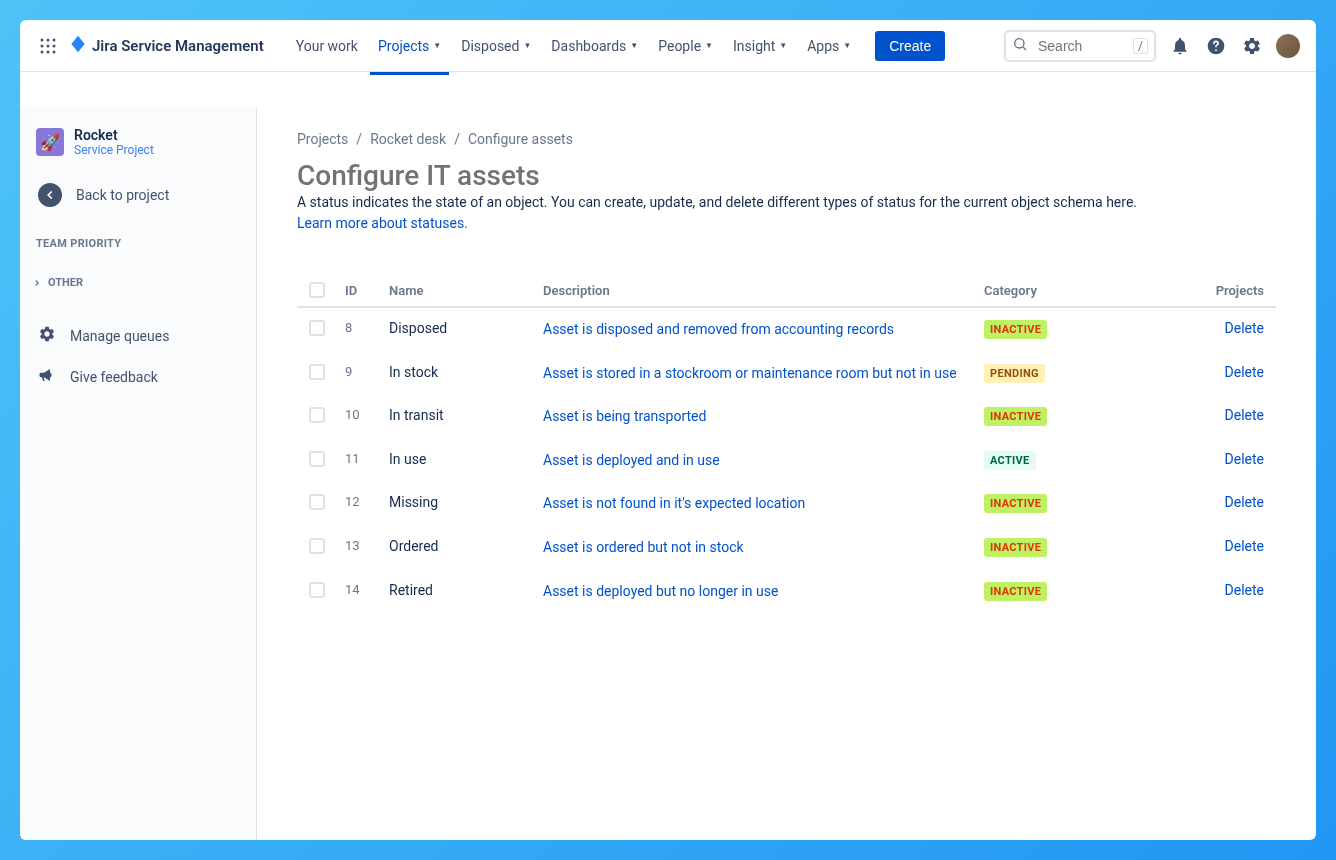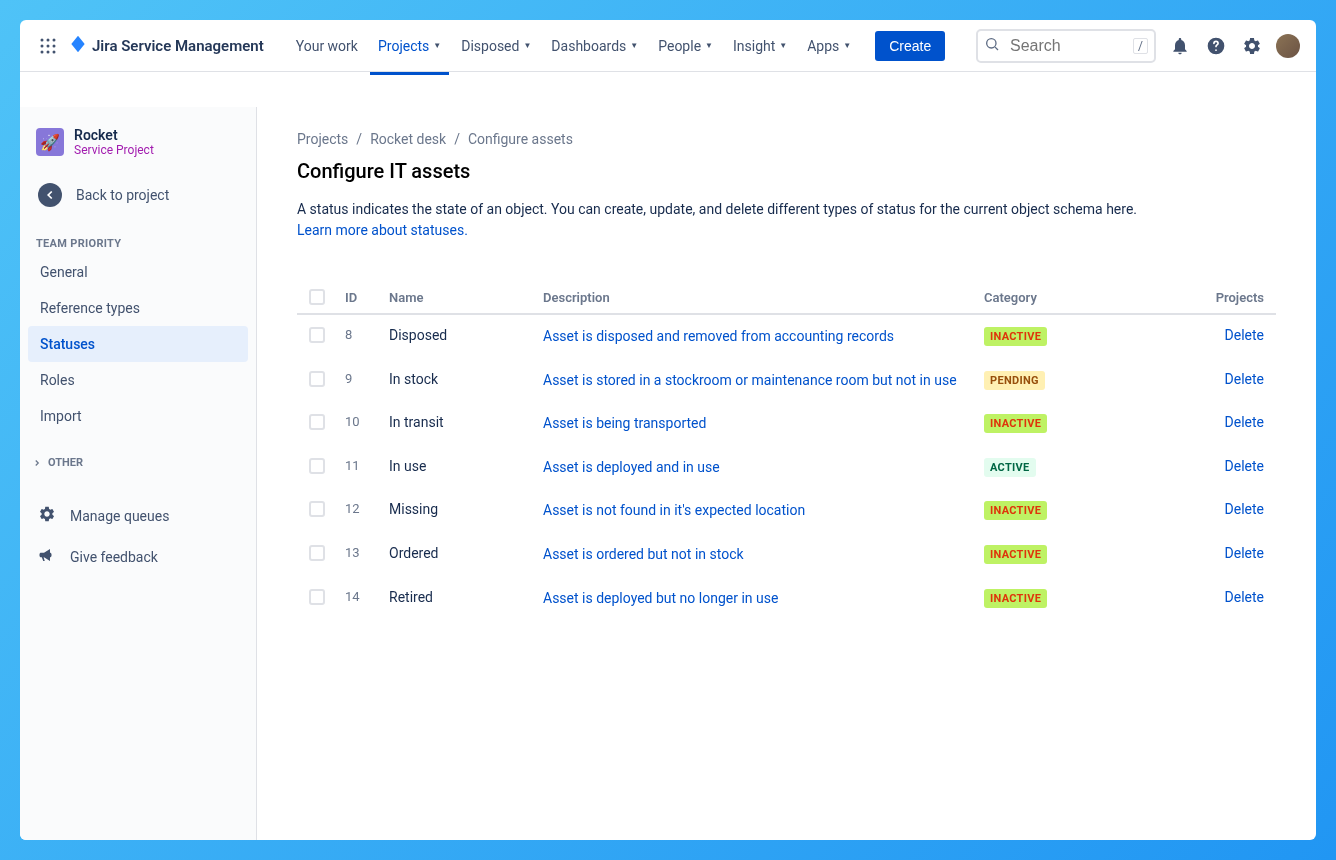--- a/index.html
+++ b/index.html
@@ -11,43 +11,43 @@
 .logo-icon { color: #2684FF; }
 .logo-text { font-weight: 600; font-size: 15px; color: #253858; }
 .nav-links { display: flex; align-items: center; gap: 4px; }
 .nav-link { padding: 6px 8px; font-size: 14px; color: #42526E; cursor: pointer; display: flex; align-items: center; gap: 4px; border-radius: 3px; }
 .nav-link.active { color: #0052CC; position: relative; }
 .nav-link.active::after { content: ''; position: absolute; bottom: -15px; left: 0; right: 0; height: 3px; background: #0052CC; }
 .chevron-down { font-size: 8px; color: #42526E; }
 .create-btn { background: #0052CC; color: #fff; border: none; padding: 7px 14px; border-radius: 3px; font-size: 14px; font-weight: 500; cursor: pointer; margin-left: 8px; }
 .topbar-right { margin-left: auto; display: flex; align-items: center; gap: 12px; }
 .search-box { position: relative; }
-.search-input { width: 180px; padding: 6px 30px 6px 32px; border: 2px solid #dfe1e6; border-radius: 5px; font-size: 16px; }
+.search-input { width: 152px; padding: 6px 30px 6px 32px; border: 2px solid #dfe1e6; border-radius: 5px; font-size: 14px; }
 .search-icon-wrap { position: absolute; left: 8px; top: 50%; transform: translateY(-50%); color: #5e6c84; }
 .search-slash { position: absolute; right: 8px; top: 50%; transform: translateY(-50%); font-size: 12px; color: #5e6c84; border: 1px solid #dfe1e6; padding: 0 4px; border-radius: 2px; }
 .top-icon { width: 24px; height: 24px; color: #42526E; cursor: pointer; display: flex; align-items: center; justify-content: center; }
 .avatar { width: 24px; height: 24px; border-radius: 50%; background: linear-gradient(135deg, #8B7355, #6B5344); cursor: pointer; }
 .body-wrap { display: flex; flex: 1; overflow: hidden; }
 .sidebar { width: 237px; border-right: 1px solid #dfe1e6; background: #fafbfc; padding: 20px 8px; overflow-y: auto; }
 .project-header { display: flex; align-items: center; gap: 10px; padding: 0 8px 16px; }
 .project-icon { width: 28px; height: 28px; background: #8777D9; border-radius: 4px; display: flex; align-items: center; justify-content: center; font-size: 16px; }
 .project-name { font-weight: 600; font-size: 14px; color: #172B4D; }
-.project-subtitle { font-size: 12px; color: #a21caf; }
+.project-subtitle { font-size: 12px; color: #3b82f6; }
 .back-link { display: flex; align-items: center; gap: 14px; padding: 10px 10px; cursor: pointer; color: #42526E; font-size: 14px; margin-bottom: 12px; }
 .back-circle { width: 24px; height: 24px; border-radius: 50%; background: #42526E; color: #fff; display: flex; align-items: center; justify-content: center; }
 .section-label { font-size: 11px; font-weight: 700; color: #6B778C; padding: 8px 8px 4px; letter-spacing: 0.3px; }
 .sidebar-item { padding: 10px 12px; font-size: 14px; color: #42526E; cursor: pointer; border-radius: 4px; }
 .sidebar-item.selected { background: #e6effc; color: #0052CC; font-weight: 500; }
 .collapse-item { display: flex; align-items: center; gap: 6px; padding: 10px 4px; font-size: 11px; font-weight: 700; color: #6B778C; cursor: pointer; margin-top: 12px; }
 .footer-item { display: flex; align-items: center; gap: 14px; padding: 10px 10px; font-size: 14px; color: #42526E; cursor: pointer; }
 .main { flex: 1; padding: 24px 40px; overflow-y: auto; }
 .breadcrumb { display: flex; align-items: center; gap: 8px; font-size: 14px; color: #6B778C; margin-bottom: 12px; }
 .crumb { cursor: pointer; }
 .crumb-sep { color: #6B778C; }
-.page-title { font-size: 20px; font-weight: 500; color: #000000; margin-bottom: 16px; }
+.page-title { font-size: 28px; font-weight: 500; color: #737373; }
 .page-desc { font-size: 14px; color: #172B4D; line-height: 1.5; }
 .learn-link { color: #0052CC; cursor: pointer; margin-top: 10px; }
 .table-wrap { margin-top: 40px; }
 .table-header { display: flex; align-items: center; padding: 8px 12px; border-bottom: 2px solid #dfe1e6; font-size: 13px; font-weight: 600; color: #6B778C; }
 .col-check { width: 36px; }
 .col-id { width: 44px; }
 .col-name { width: 146px; }
 .col-desc { flex: 1; padding-left: 8px; }
 .col-cat { width: 210px; }
 .col-actions { width: 70px; text-align: right; }
@@ -161,27 +161,20 @@
       </div>
       <div class="back-link">
         <div class="back-circle">
           <svg width="14" height="14" viewBox="0 0 24 24" fill="none" stroke="currentColor" stroke-width="3">
               <polyline points="15 18 9 12 15 6"></polyline>
             </svg>
         </div>
         <span>Back to project</span>
       </div>
       <div class="section-label">TEAM PRIORITY</div>
-      <div id="sidebar-items">
-          <div class="sidebar-item">General</div>
-          <div class="sidebar-item">Reference types</div>
-          <div class="sidebar-item selected">Statuses</div>
-          <div class="sidebar-item">Roles</div>
-          <div class="sidebar-item">Import</div>
-        </div>
       <div class="collapse-item">
         <svg width="10" height="10" viewBox="0 0 24 24" fill="none" stroke="currentColor" stroke-width="3">
             <polyline points="9 18 15 12 9 6"></polyline>
           </svg>
         <span>OTHER</span>
       </div>
       <div id="sidebar-footer" style="margin-top:16px">
           <div class="footer-item">
             <span><svg width="18" height="18" viewBox="0 0 24 24" fill="#42526E">
                 <path d="M19.14 12.94c.04-.3.06-.61.06-.94 0-.32-.02-.64-.07-.94l2.03-1.58c.18-.14.23-.41.12-.61l-1.92-3.32c-.12-.22-.37-.29-.59-.22l-2.39.96c-.5-.38-1.03-.7-1.62-.94l-.36-2.54c-.04-.24-.24-.41-.48-.41h-3.84c-.24 0-.43.17-.47.41l-.36 2.54c-.59.24-1.13.57-1.62.94l-2.39-.96c-.22-.08-.47 0-.59.22L2.74 8.87c-.12.21-.08.47.12.61l2.03 1.58c-.05.3-.07.63-.07.94s.02.64.07.94l-2.03 1.58c-.18.14-.23.41-.12.61l1.92 3.32c.12.22.37.29.59.22l2.39-.96c.5.38 1.03.7 1.62.94l.36 2.54c.05.24.24.41.48.41h3.84c.24 0 .44-.17.47-.41l.36-2.54c.59-.24 1.13-.56 1.62-.94l2.39.96c.22.08.47 0 .59-.22l1.92-3.32c.12-.22.07-.47-.12-.61l-2.01-1.58zM12 15.6c-1.98 0-3.6-1.62-3.6-3.6s1.62-3.6 3.6-3.6 3.6 1.62 3.6 3.6-1.62 3.6-3.6 3.6z"></path>

